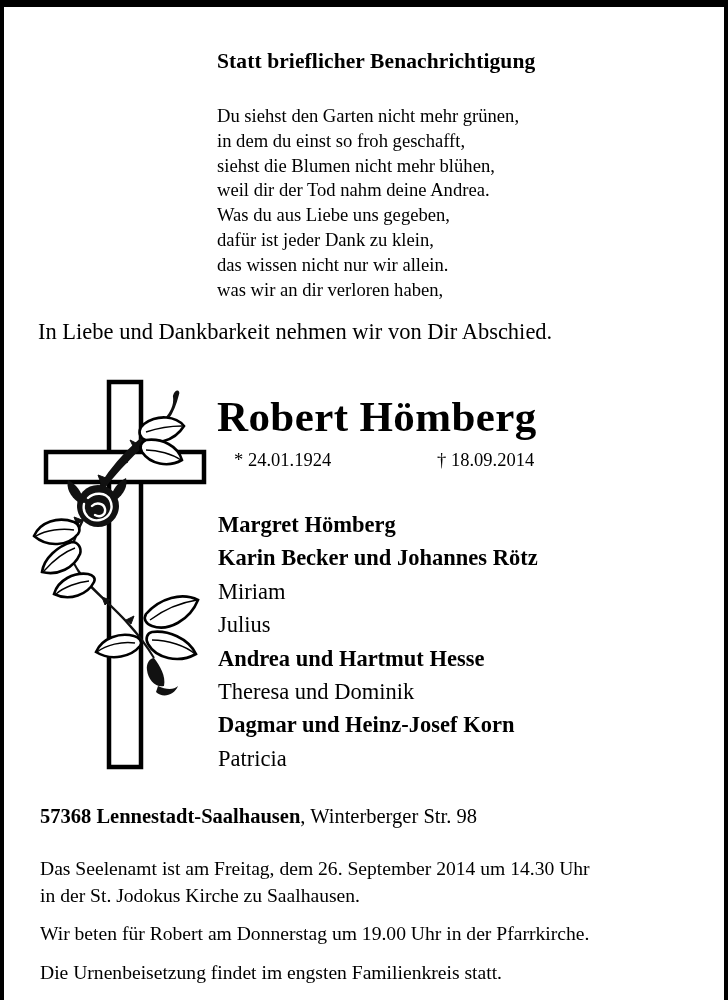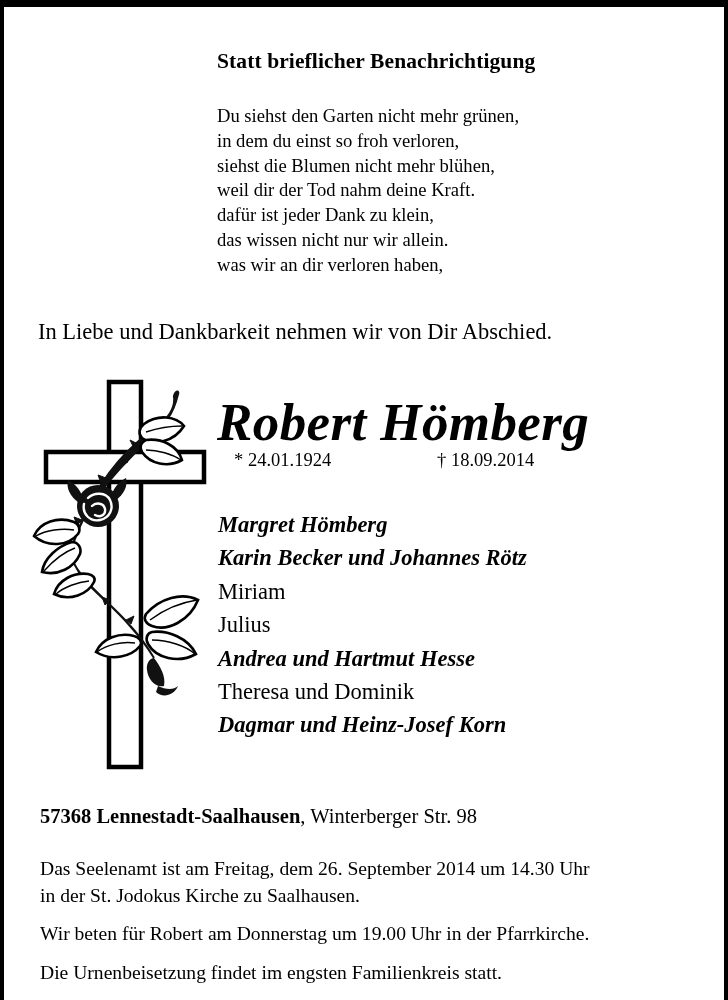--- a/index.html
+++ b/index.html
@@ -75,23 +75,22 @@
     width: 190px;
     height: 400px;
   }
   .cross-art svg { display: block; }
 
   
   .deceased-name {
     position: absolute;
     left: 213px;
     top: 376px;
-    font-size: 53px;
+    font-size: 43px;
     font-weight: bold;
-    font-style: italic;
     letter-spacing: 0.4px;
     white-space: nowrap;
   }
 
   .dates {
     position: absolute;
     left: 230px;
     top: 434px;
     width: 360px;
     font-size: 18.5px;
@@ -105,21 +104,21 @@
 
   
   .family {
     position: absolute;
     left: 214px;
     top: 492px;
     font-size: 22.5px;
     line-height: 33.4px;
   }
   .family div { white-space: nowrap; }
-  .family .b { font-weight: bold; font-style: italic; }
+  .family .b { font-weight: bold; }
 
   
   .address {
     position: absolute;
     left: 36px;
     top: 789px;
     font-size: 20.5px;
     white-space: nowrap;
   }
   .address .city { font-weight: bold; }
@@ -138,23 +137,24 @@
 </head>
 <body>
 
 <div class="notice">
   <div class="inner">
 
     <div class="heading">Statt brieflicher Benachrichtigung</div>
 
     <div class="poem">
       <div>Du siehst den Garten nicht mehr grünen,</div>
-      <div>in dem du einst so froh verloren,</div>
+      <div>in dem du einst so froh geschafft,</div>
       <div>siehst die Blumen nicht mehr blühen,</div>
-      <div>weil dir der Tod nahm deine Kraft.</div>
+      <div>weil dir der Tod nahm deine Andrea.</div>
+      <div>Was du aus Liebe uns gegeben,</div>
       <div>dafür ist jeder Dank zu klein,</div>
       <div>das wissen nicht nur wir allein.</div>
       <div>was wir an dir verloren haben,</div>
     </div>
 
     <div class="farewell">In Liebe und Dankbarkeit nehmen wir von Dir Abschied.</div>
 
     <div class="cross-art">
       <svg width="190" height="400" viewBox="0 0 190 400" xmlns="http://www.w3.org/2000/svg">
         <g fill="#ffffff" stroke="#000000" stroke-width="4.5">
@@ -255,20 +255,21 @@
     </div>
 
     <div class="family">
       <div class="b">Margret Hömberg</div>
       <div class="b">Karin Becker und Johannes Rötz</div>
       <div>Miriam</div>
       <div>Julius</div>
       <div class="b">Andrea und Hartmut Hesse</div>
       <div>Theresa und Dominik</div>
       <div class="b">Dagmar und Heinz-Josef Korn</div>
+      <div>Patricia</div>
     </div>
 
     <div class="address">
       <span class="city">57368 Lennestadt-Saalhausen</span><span class="street">, Winterberger Str. 98</span>
     </div>
 
     <div class="details">
       <div class="para">
         <div class="line">Das Seelenamt ist am Freitag, dem 26. September 2014 um 14.30 Uhr</div>
         <div class="line">in der St. Jodokus Kirche zu Saalhausen.</div>

